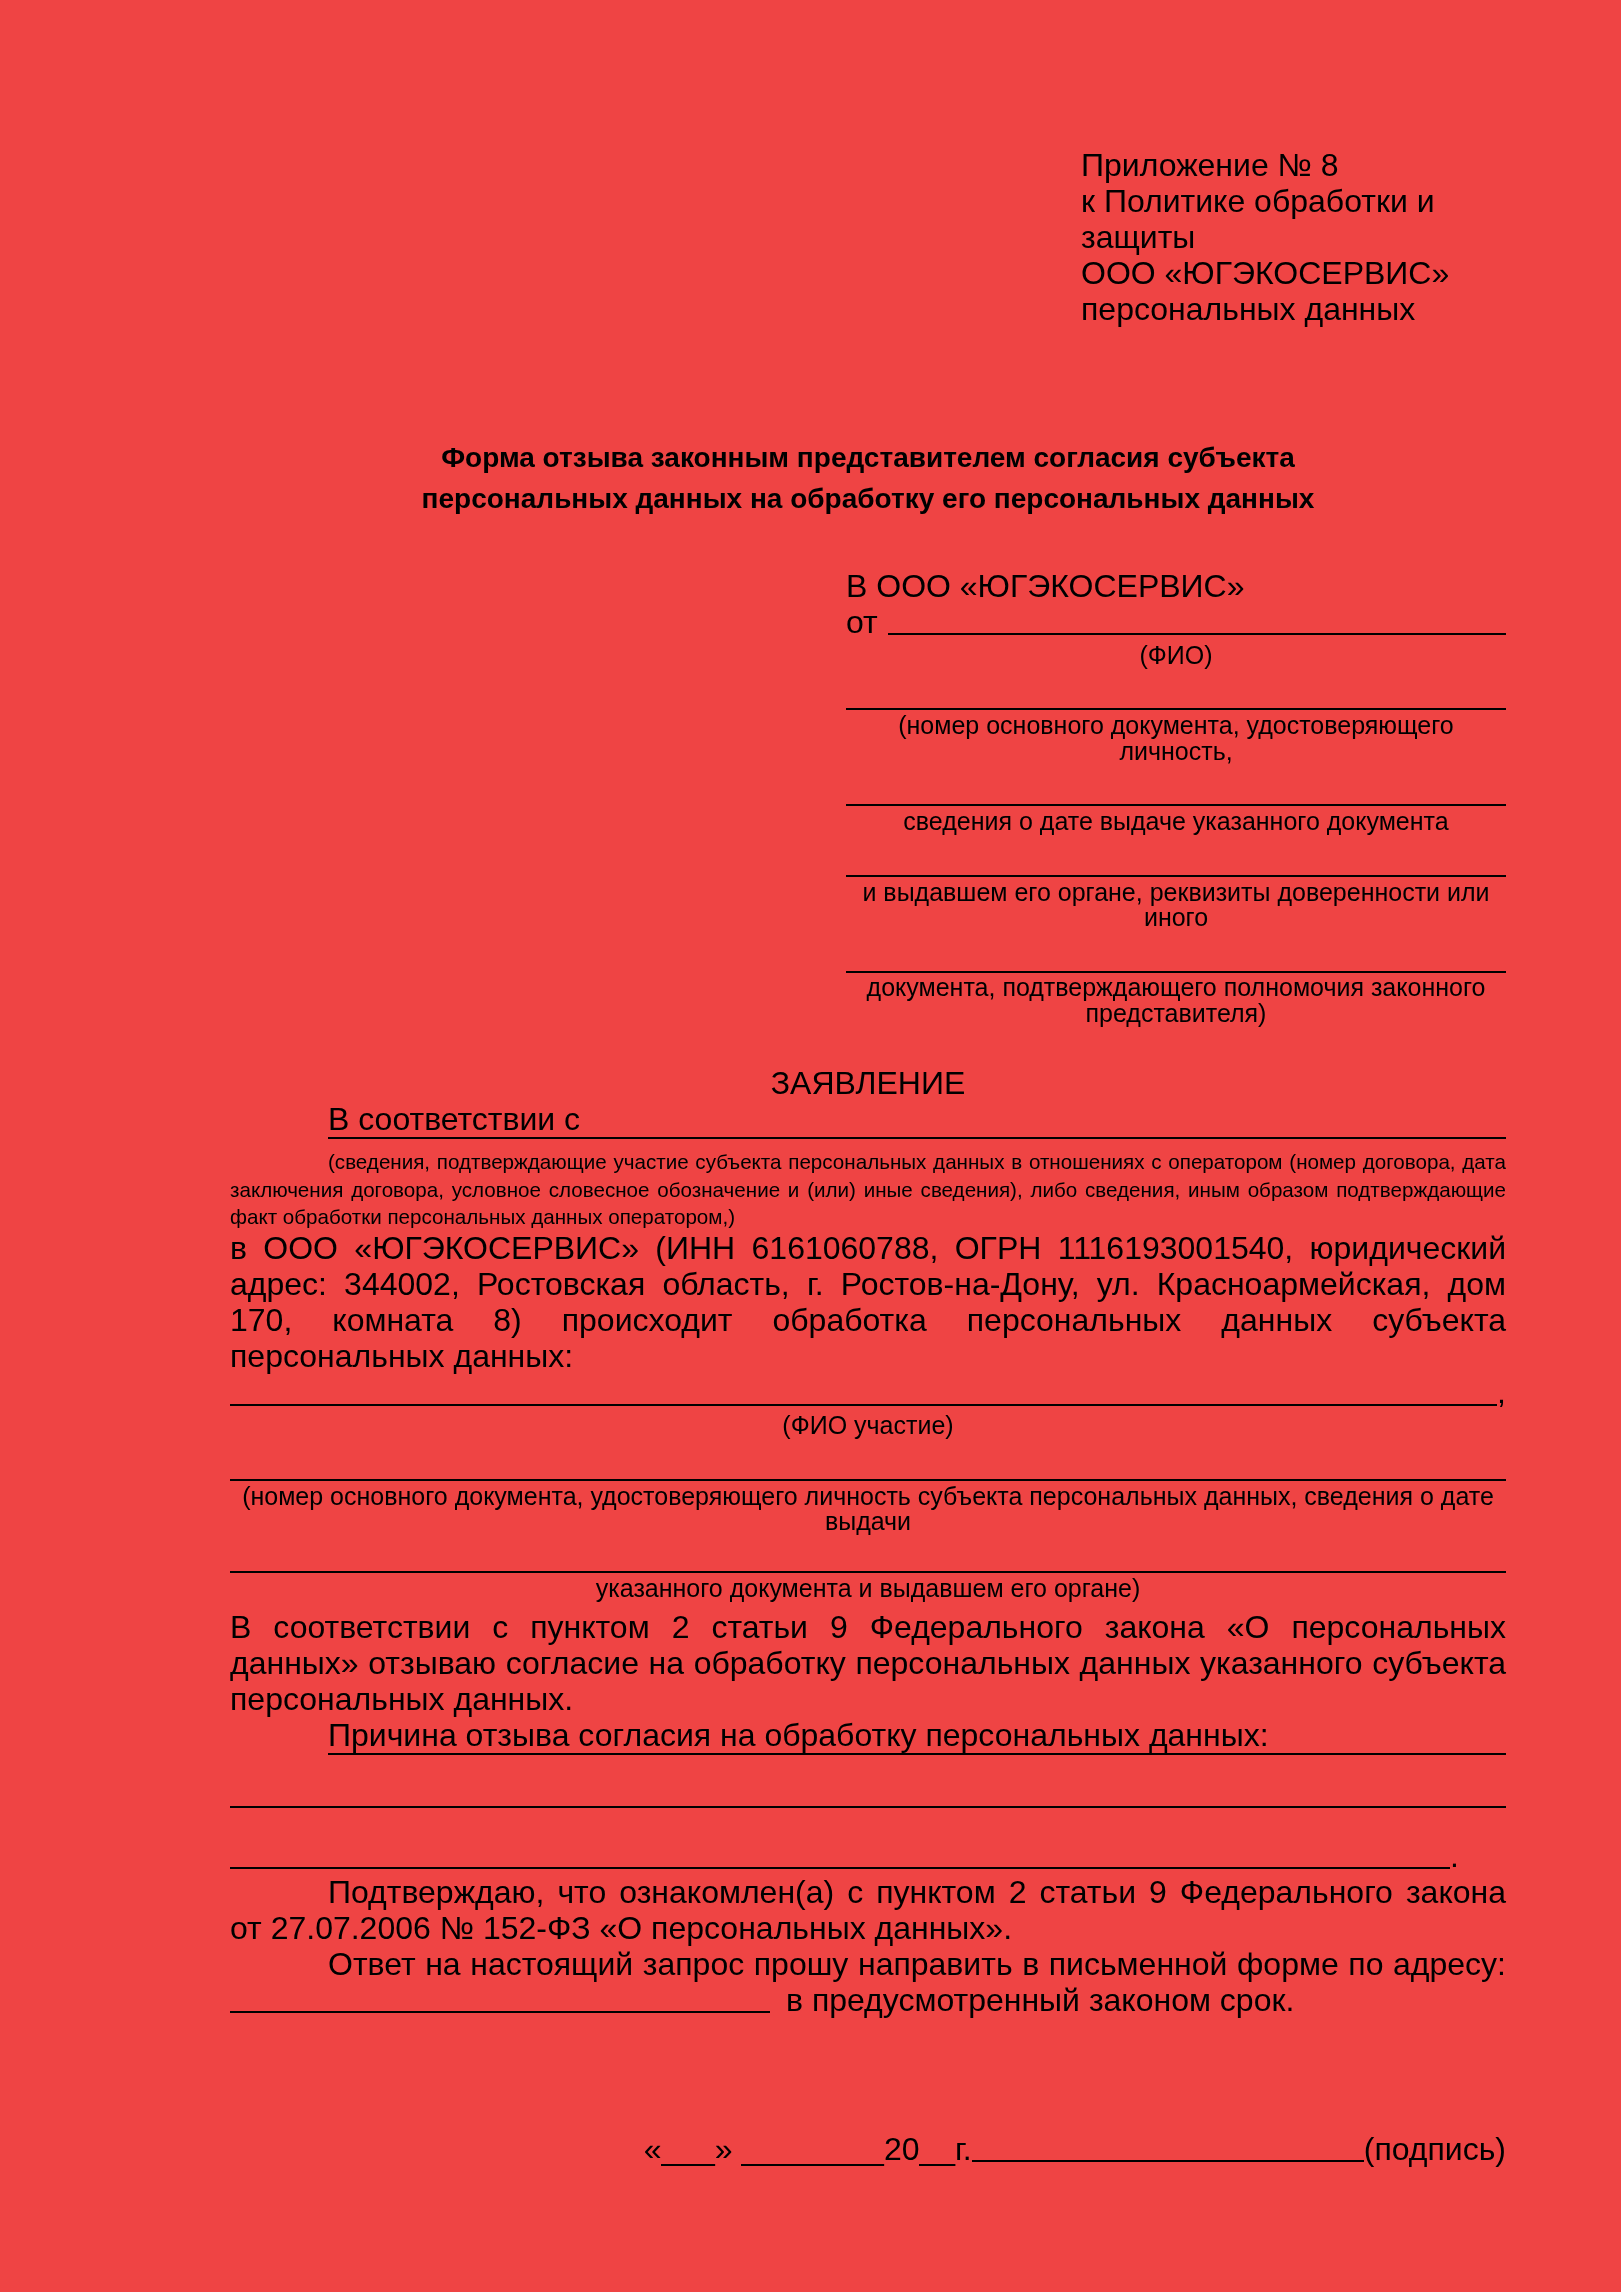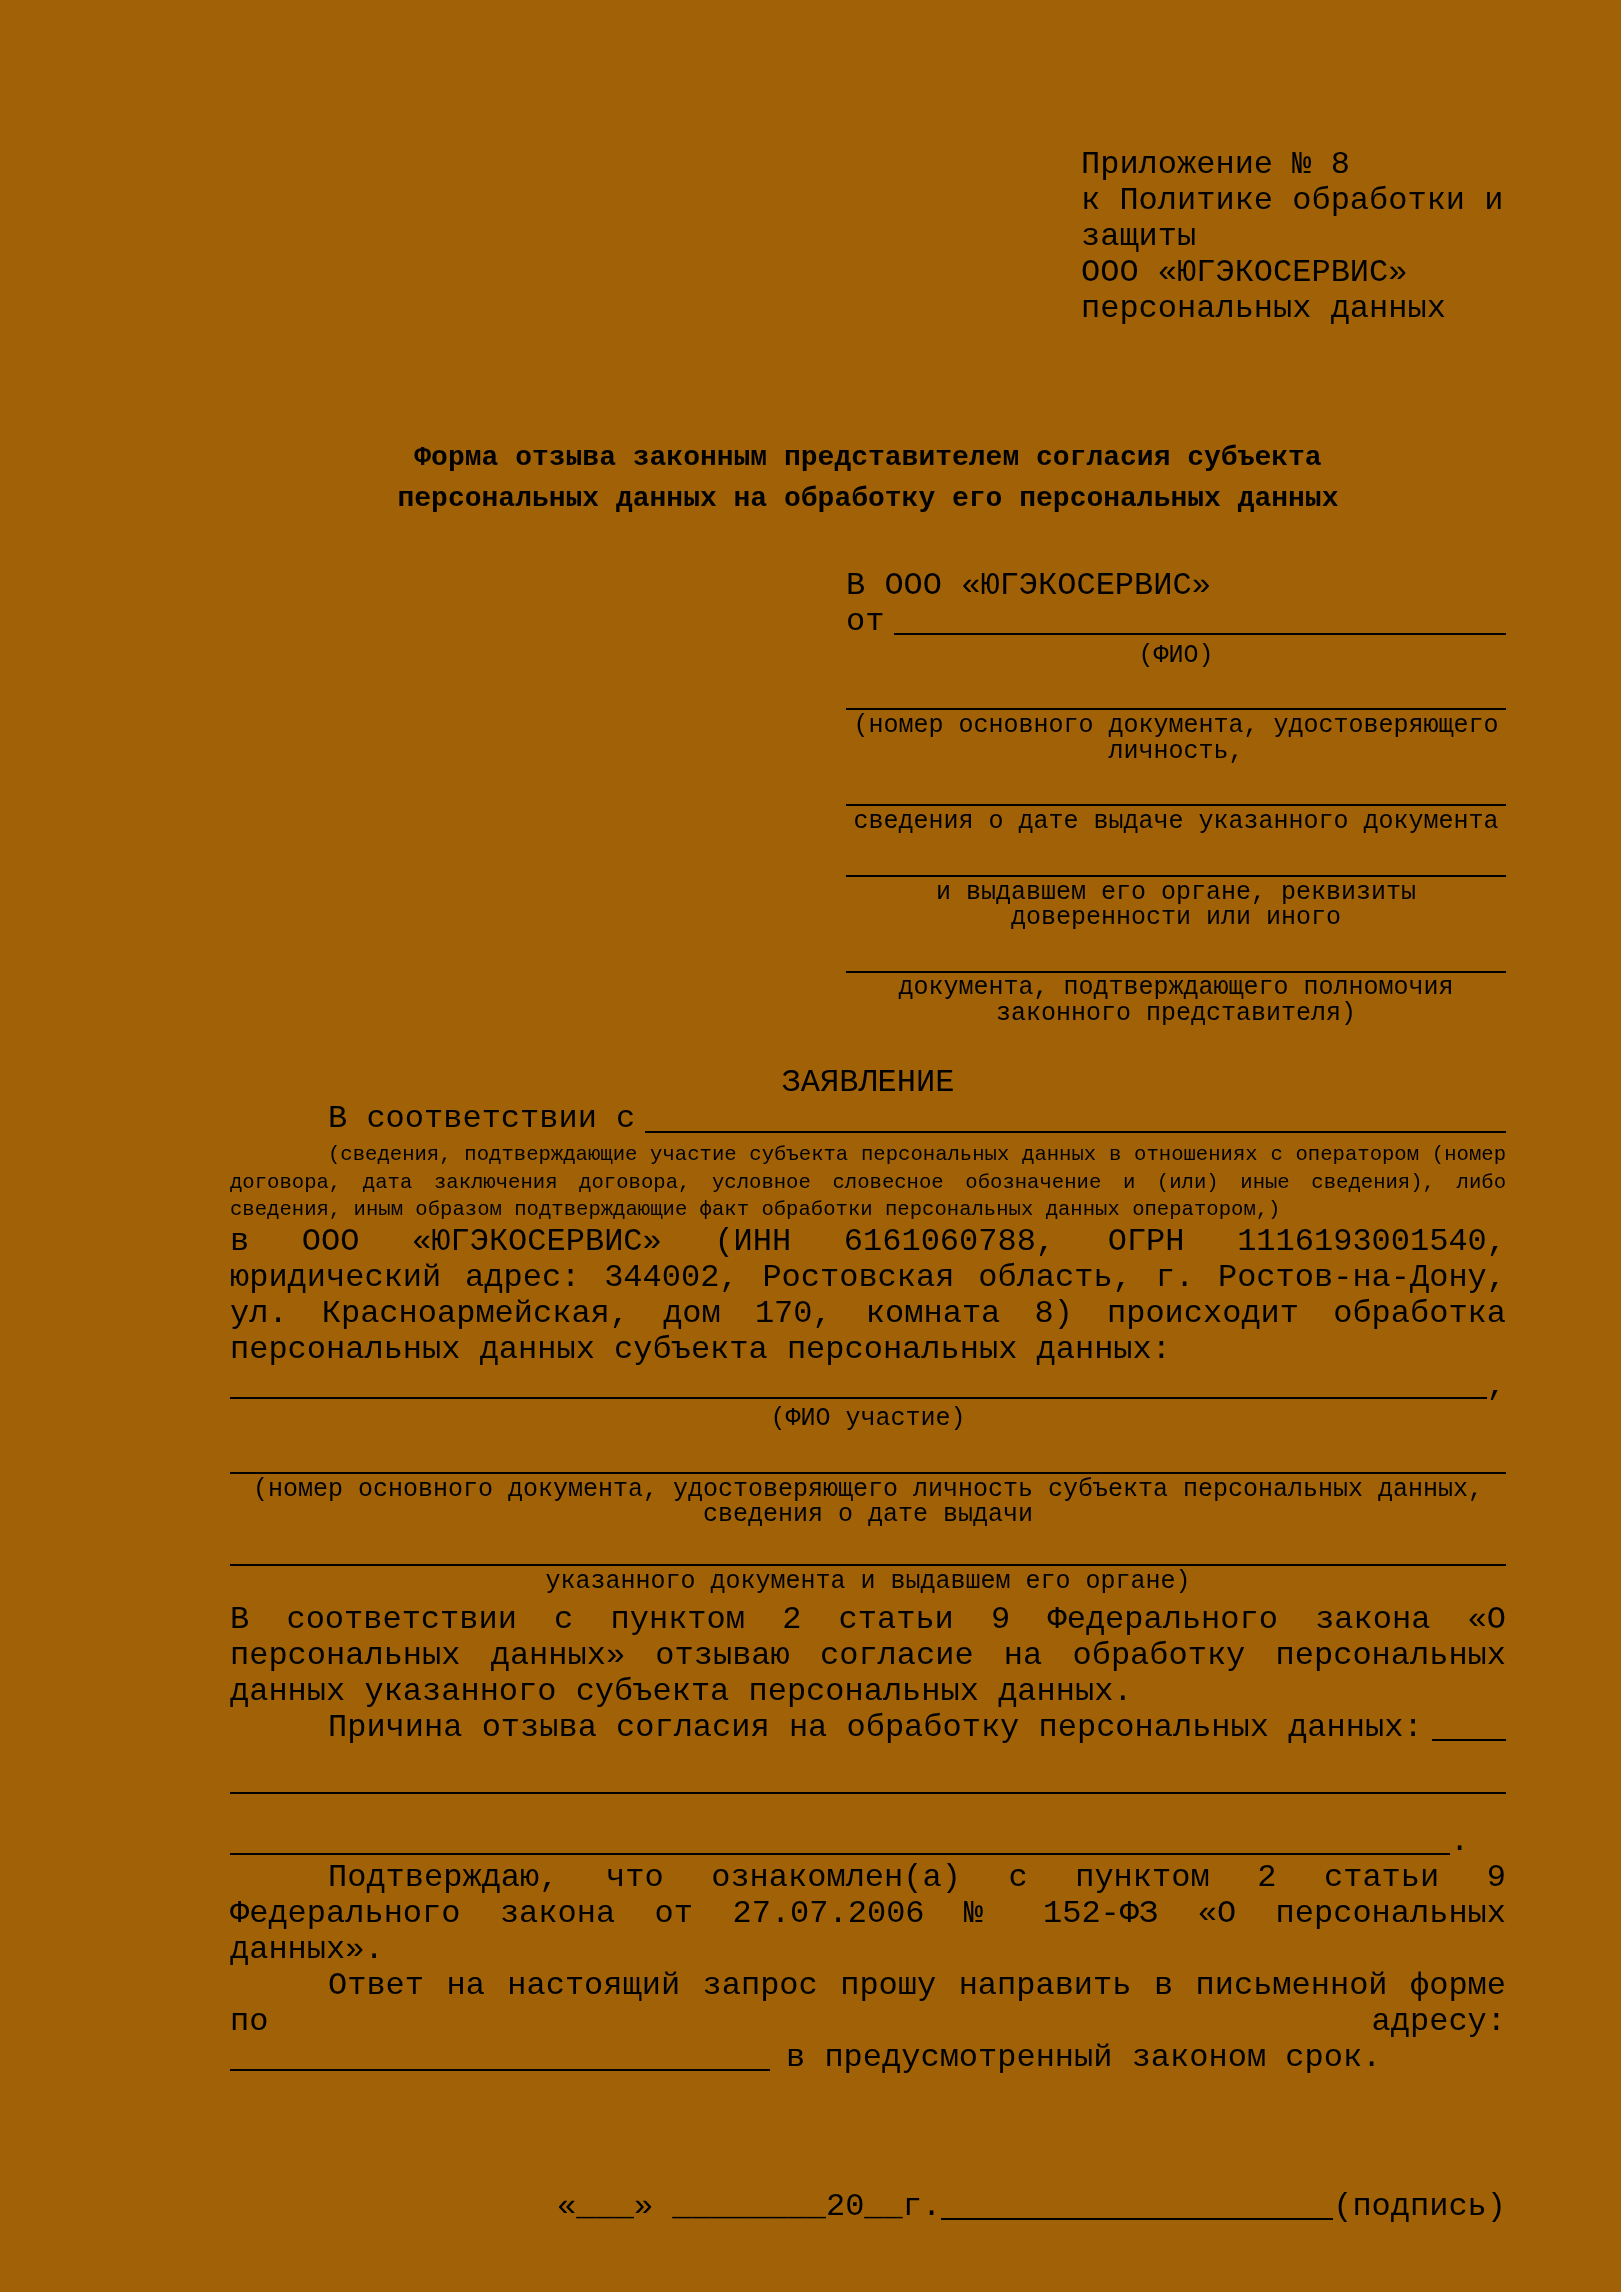--- a/index.html
+++ b/index.html
@@ -1,18 +1,18 @@
 <!DOCTYPE html>
 <html><head>
 <meta charset="utf-8">
 <style>
   html,body { margin:0; padding:0; background:#ffffff; }
   .page {
-    width:1621px; height:2293px; background:#a16207; color:#000;
-    font-family:Liberation Mono, monospace;
+    width:1621px; height:2293px; background:#ef4444; color:#000;
+    font-family:Liberation Sans, sans-serif;
     font-size:32px; line-height:36px; overflow:hidden;
   }
   .content { padding:147px 115px 0 230px; }
 
   
   .header-block { margin-left:851px; }
 
   
   .title { margin-top:110px; text-align:center; font-weight:bold; font-size:28px; line-height:41px; }
 
@@ -22,21 +22,21 @@
   .addr-row .label { margin-right:9.8px; white-space:nowrap; }
   .fill { flex:1 1 auto; border-bottom:2.9px solid #000; margin-bottom:4.9px; }
   .caption { font-size:25px; line-height:25.5px; text-align:center; }
   .field-line { border-bottom:2.9px solid #000; height:0; margin-top:40px; }
   .caption.tight { margin-top:2.9px; }
 
   
   .heading { margin-top:39px; text-align:center; }
   .flex-line { display:flex; }
   .flex-line .prefix { white-space:nowrap; margin-right:9.8px; }
-  .ind { padding-left:98px; }
+  .ind { padding-left:98px;flex-direction:column; }
   .small-note { font-size:20.6px; line-height:27.4px; text-align:justify; text-indent:98px; margin-top:3.9px; }
   .para { text-align:justify; }
   .para.mt { margin-top:7.8px; }
   .para.indent { text-indent:98px; }
   .full-line { border-bottom:2.9px solid #000; height:0; }
   .full-line.g1 { margin-top:40px; }
   .full-line.g2 { margin-top:36px; }
   .full-line.blank { margin-top:46px; }
   .period-row { display:flex; height:36px; margin-top:30px; }
   .period-row .fixed-fill { flex:0 0 auto; width:1220px; border-bottom:2.9px solid #000; margin-bottom:4.9px; }

